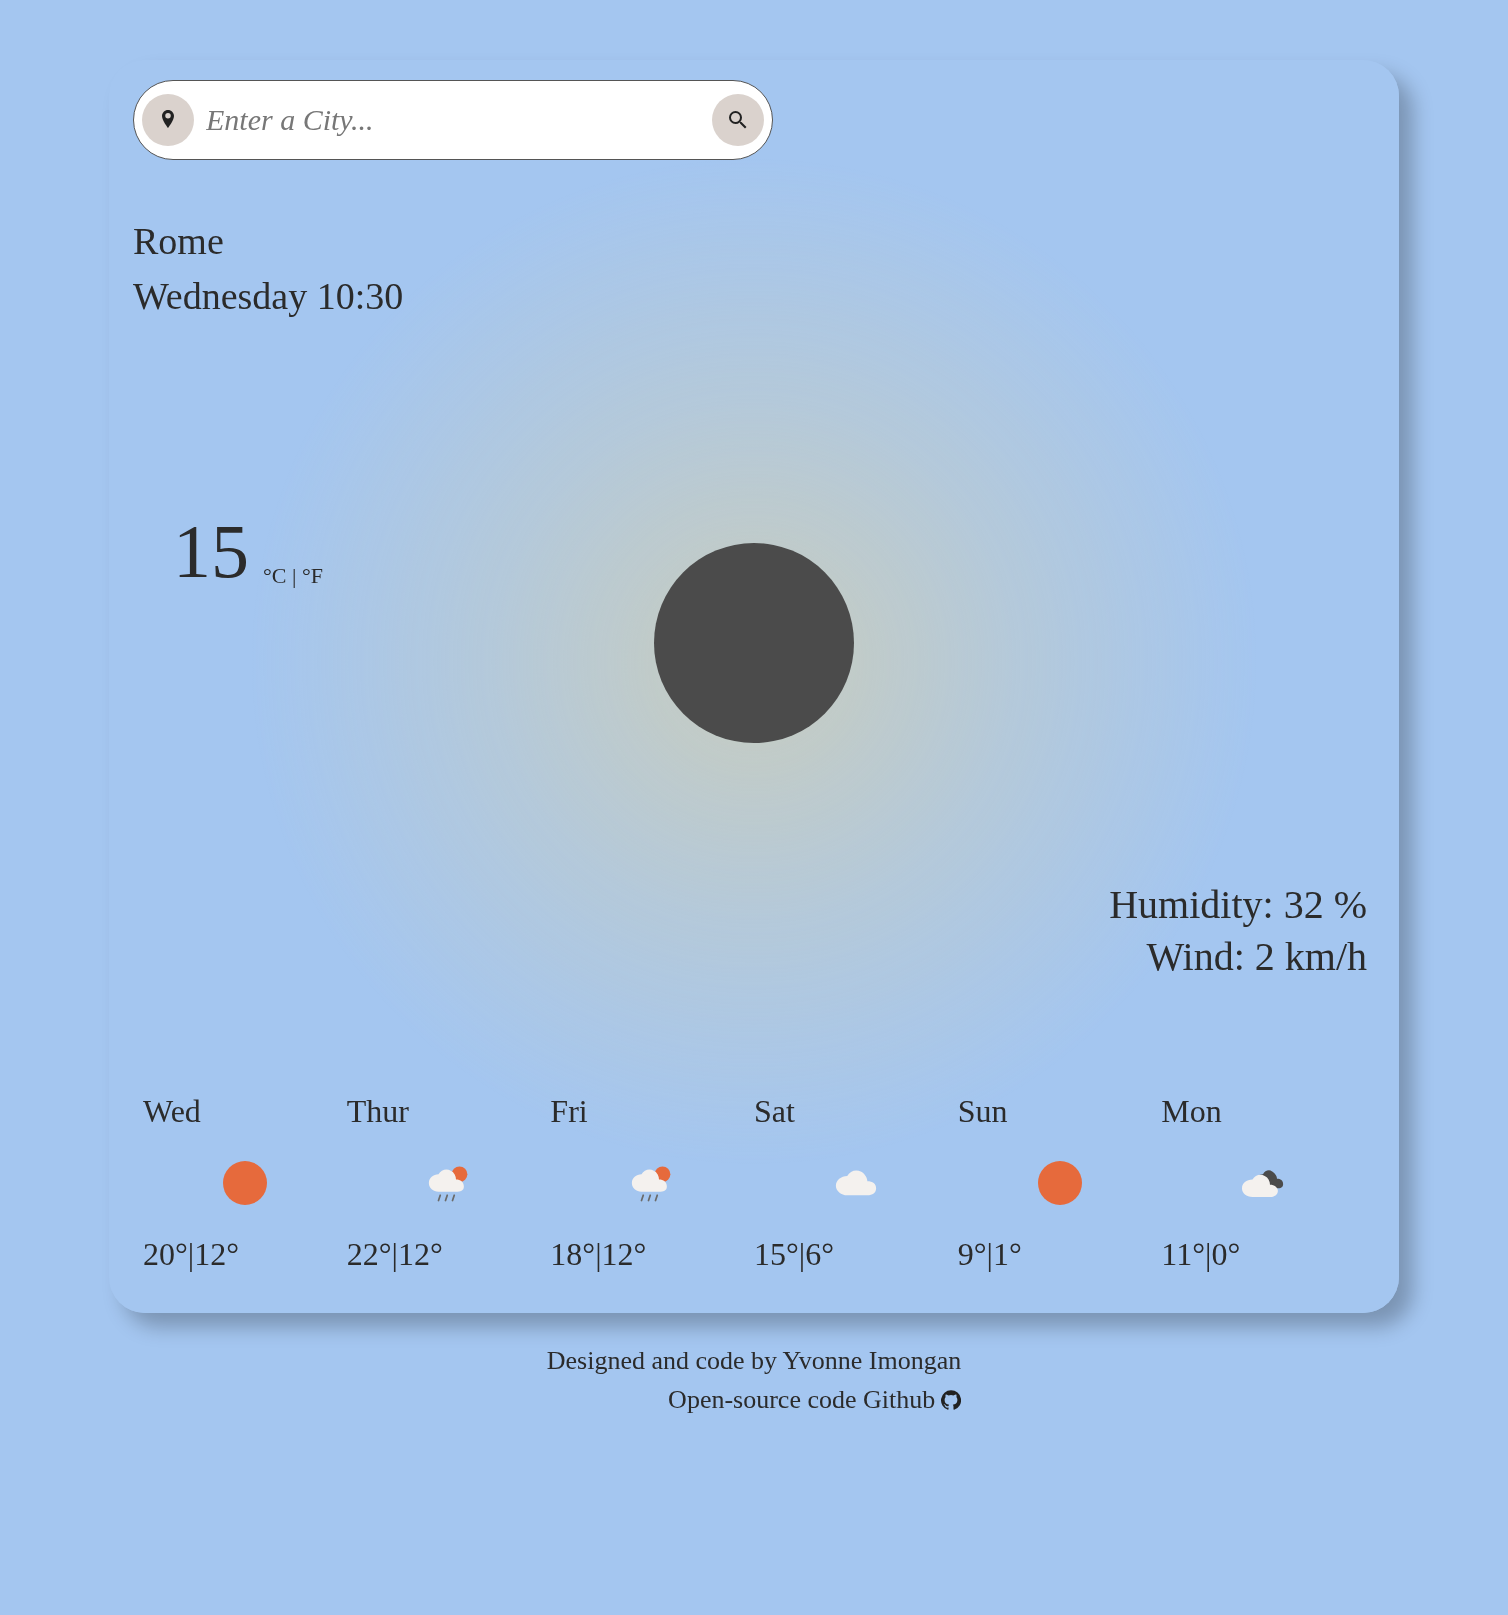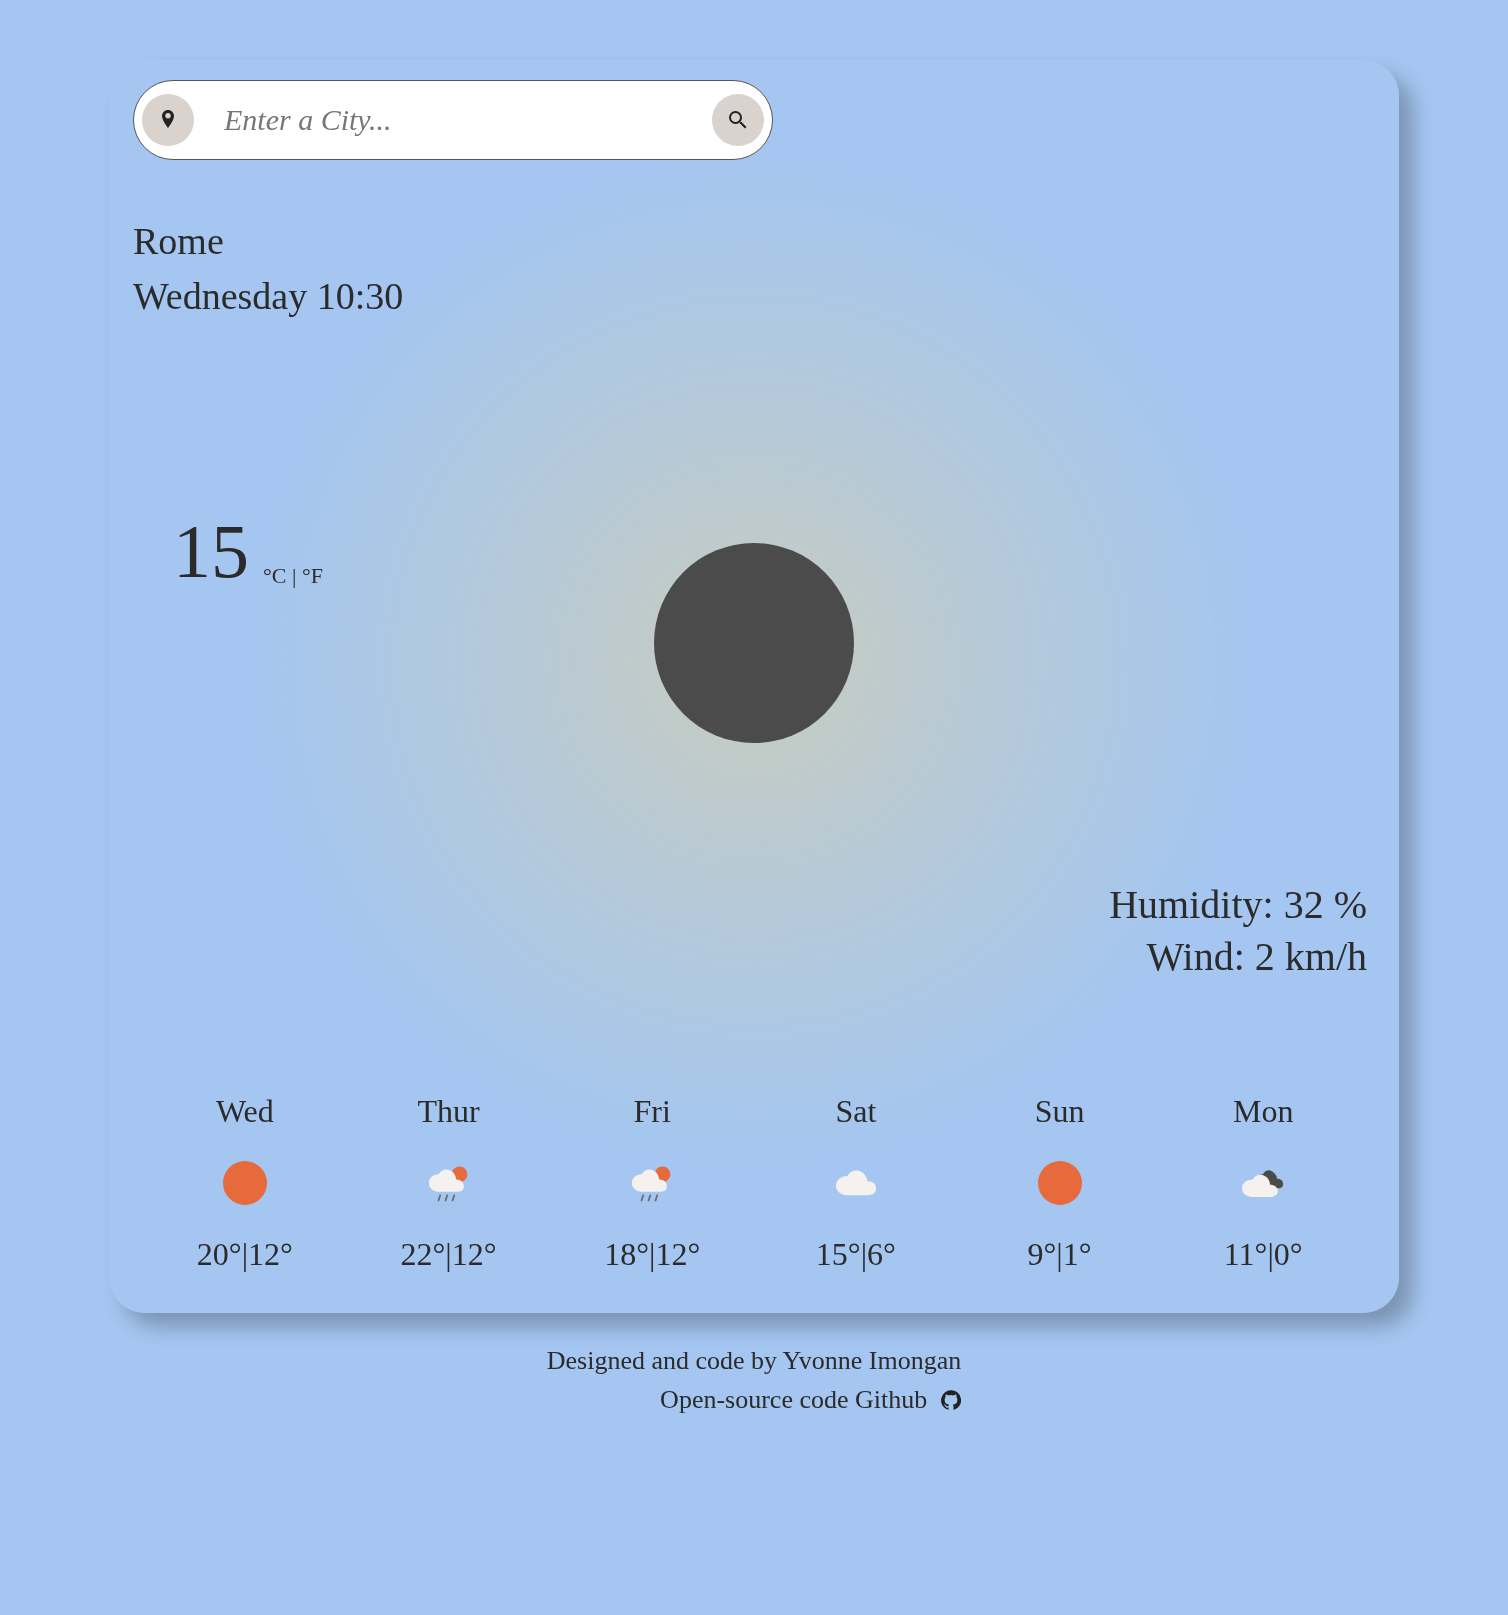--- a/index.html
+++ b/index.html
@@ -42,21 +42,21 @@
   .search {
     display: flex;
     align-items: center;
     width: 640px;
     max-width: 100%;
     height: 80px;
     background: var(--pill-bg);
     border: 1.5px solid #555;
     border-radius: 999px;
     padding: 6px 8px;
-    gap: 28px;
+    gap: 10px;
   }
   .search .icon-btn {
     width: 52px;
     height: 52px;
     border-radius: 50%;
     background: var(--pill-icon-bg);
     display: flex;
     align-items: center;
     justify-content: center;
     flex: none;
@@ -121,40 +121,40 @@
   }
 
   .forecast {
     margin-top: 150px;
     display: flex;
     justify-content: space-between;
     padding: 0 10px;
   }
   .day {
     flex: 1;
-    text-align: center;
+    text-align: left;
     font-size: 32px;
   }
   .day .name { margin-bottom: 26px; }
   .day .icon { height: 54px; display:flex; align-items:center; justify-content:center; margin-bottom: 26px; }
   .day .range { }
 
   
   .i-sun {
     width: 44px; height: 44px; border-radius: 50%; background: var(--orange);
   }
   .i-cloud svg, .i-rain-sun svg, .i-cloud-dark svg { width: 56px; height: 44px; display:block; }
 
   .footer {
     margin-top: 28px;
     text-align: right;
     font-size: 26px;
     line-height: 1.5;
   }
-  .footer .gh { display:inline-flex; align-items:center; gap:14px; }
+  .footer .gh { display:inline-flex; align-items:center; gap:6px; }
   .footer .gh svg { width:20px; height:20px; fill:#222; }
 </style>
 </head>
 <body>
 
 <div class="page">
   <div class="card">
 
     <div class="search">
       <div class="icon-btn">

